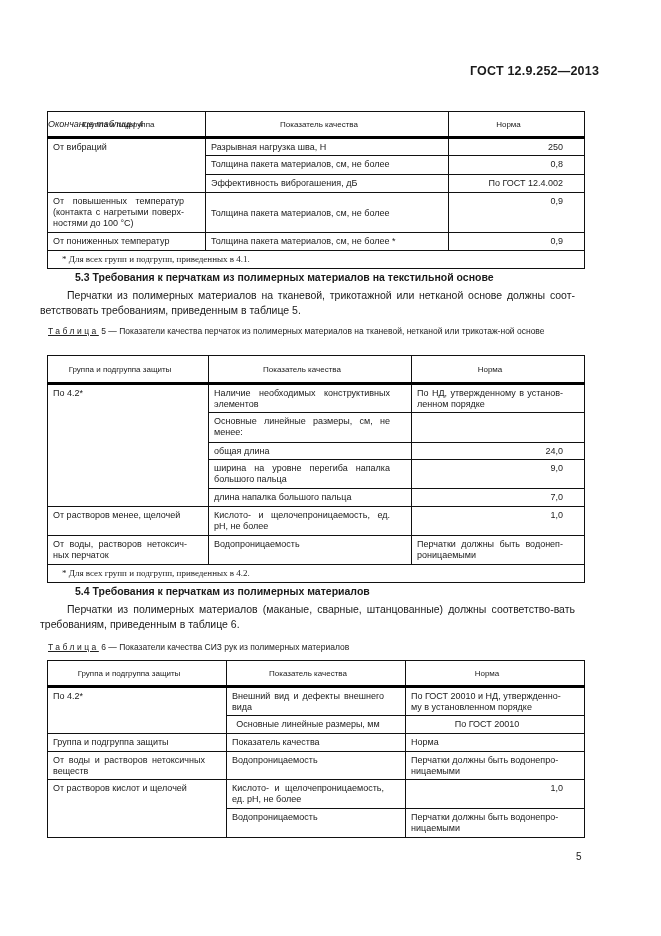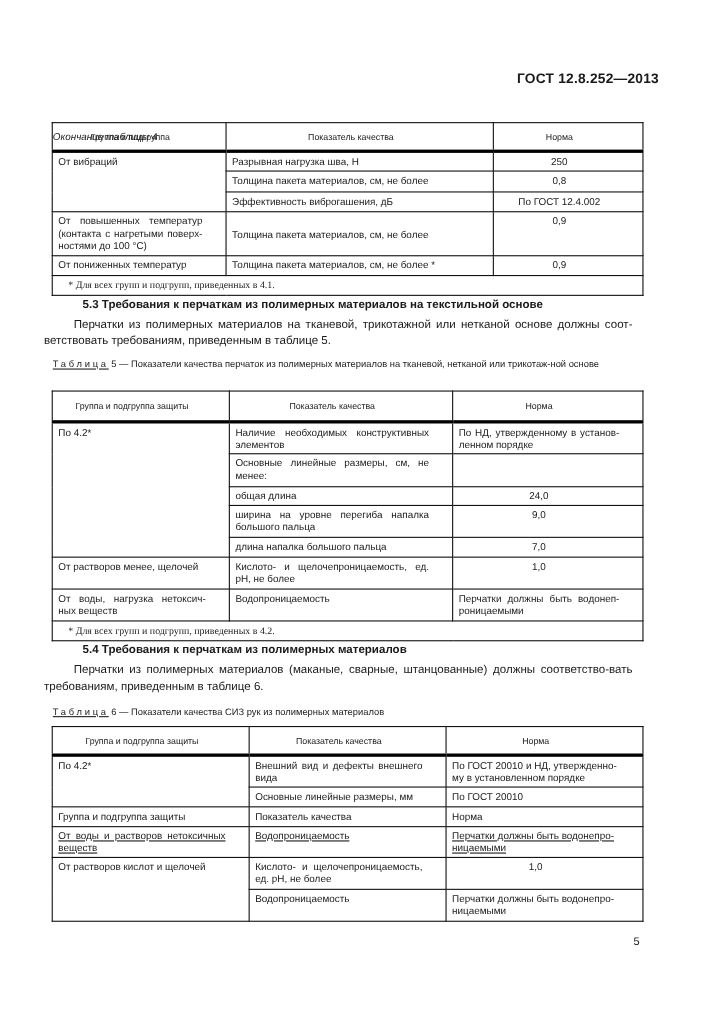--- a/index.html
+++ b/index.html
@@ -4,33 +4,33 @@
 <style>
   html, body { margin: 0; padding: 0; background: #ffffff; }
   body { width: 661px; height: 936px; position: relative; overflow: hidden;
          font-family: "Liberation Sans", sans-serif; color: #1a1a1a; }
   .abs { position: absolute; }
   .gost { left: 470px; top: 64px; font-size: 12.5px; font-weight: bold; letter-spacing: 0.2px; }
   .cont { left: 48px; top: 95px; font-size: 9px; font-style: italic; color: #222; margin-top: 24px; }
   table.t { position: absolute; border-collapse: collapse; table-layout: fixed; font-size: 9px; color: #1a1a1a; }
   table.t td, table.t th { border: 1px solid #111; padding: 3px 21px 2px 5px; vertical-align: top; line-height: 11px; }
   table.t th { font-weight: normal; font-size: 8px; text-align: center; vertical-align: middle; border-bottom: 3px solid #000; }
-  table.t td.c { text-align: center; }
+  table.t td.c { text-align: right; }
   table.t td.j { text-align: justify; text-align-last: left; }
   table.t tr.foot td { padding-left: 14px; font-family: Liberation Serif, serif; }
   .sec { font-size: 10.5px; font-weight: bold; left: 75px; }
   .para { font-size: 10.5px; left: 40px; width: 535px; line-height: 15px; text-indent: 27px; text-align: justify; }
   .cap { font-size: 8.5px; left: 48px; width: 535px; line-height: 13px; color: #222; }
   .cap .sp { letter-spacing: 2.5px; text-decoration: underline; }
   .pnum { left: 576px; top: 851px; font-size: 10px; }
 </style>
 </head>
 <body>
 
-<div class="abs gost">ГОСТ  12.8.252—2013</div>
+<div class="abs gost">ГОСТ  12.9.252—2013</div>
 
 <div class="abs cont">Окончание таблицы 4</div>
 
 <table class="t" style="left:47px; top:111px; width:537px;">
   <colgroup>
       <col style="width:158px">
       <col style="width:243px">
       <col style="width:136px">
     </colgroup>
   <tbody>
@@ -105,21 +105,21 @@
   <tr style="height:18px;">
     <td>длина напалка большого пальца</td>
     <td class="c">7,0</td>
   </tr>
   <tr style="height:29px;">
     <td>От растворов менее, щелочей</td>
     <td class="j">Кислото- и щелочепроницаемость, ед. pH, не более</td>
     <td class="c">1,0</td>
   </tr>
   <tr style="height:29px;">
-    <td class="j">От воды, нагрузка нетоксич-ных веществ</td>
+    <td class="j">От воды, растворов нетоксич-ных перчаток</td>
     <td>Водопроницаемость</td>
     <td class="j">Перчатки должны быть водонеп-роницаемыми</td>
   </tr>
   <tr class="foot" style="height:18px;">
     <td colspan="3">* Для всех групп и подгрупп, приведенных в 4.2.</td>
   </tr>
 </tbody>
   </table>
 
 <div class="abs sec" style="top:585px;">5.4  Требования к перчаткам из полимерных материалов</div>
@@ -137,30 +137,30 @@
       <tr style="height:26px;">
     <th>Группа и подгруппа защиты</th>
     <th>Показатель качества</th>
     <th>Норма</th>
   </tr>
   <tr style="height:28px;">
     <td rowspan="2">По 4.2*</td>
     <td class="j">Внешний вид и дефекты внешнего вида</td>
     <td>По ГОСТ 20010 и НД, утвержденно-му в установленном порядке</td>
   </tr>
-  <tr style="height:18px;">
+  <tr style="height:18px;text-align:center;">
     <td>Основные линейные размеры, мм</td>
     <td>По ГОСТ 20010</td>
   </tr>
   <tr style="height:18px;">
     <td>Группа и подгруппа защиты</td>
     <td>Показатель качества</td>
     <td>Норма</td>
   </tr>
-  <tr style="height:28px;text-decoration:underline;">
+  <tr style="height:28px;">
     <td class="j">От воды и растворов нетоксичных веществ</td>
     <td>Водопроницаемость</td>
     <td>Перчатки должны быть водонепро-ницаемыми</td>
   </tr>
   <tr style="height:29px;">
     <td rowspan="2">От растворов кислот и щелочей</td>
     <td class="j">Кислото- и щелочепроницаемость, ед. pH, не более</td>
     <td class="c">1,0</td>
   </tr>
   <tr style="height:29px;">

